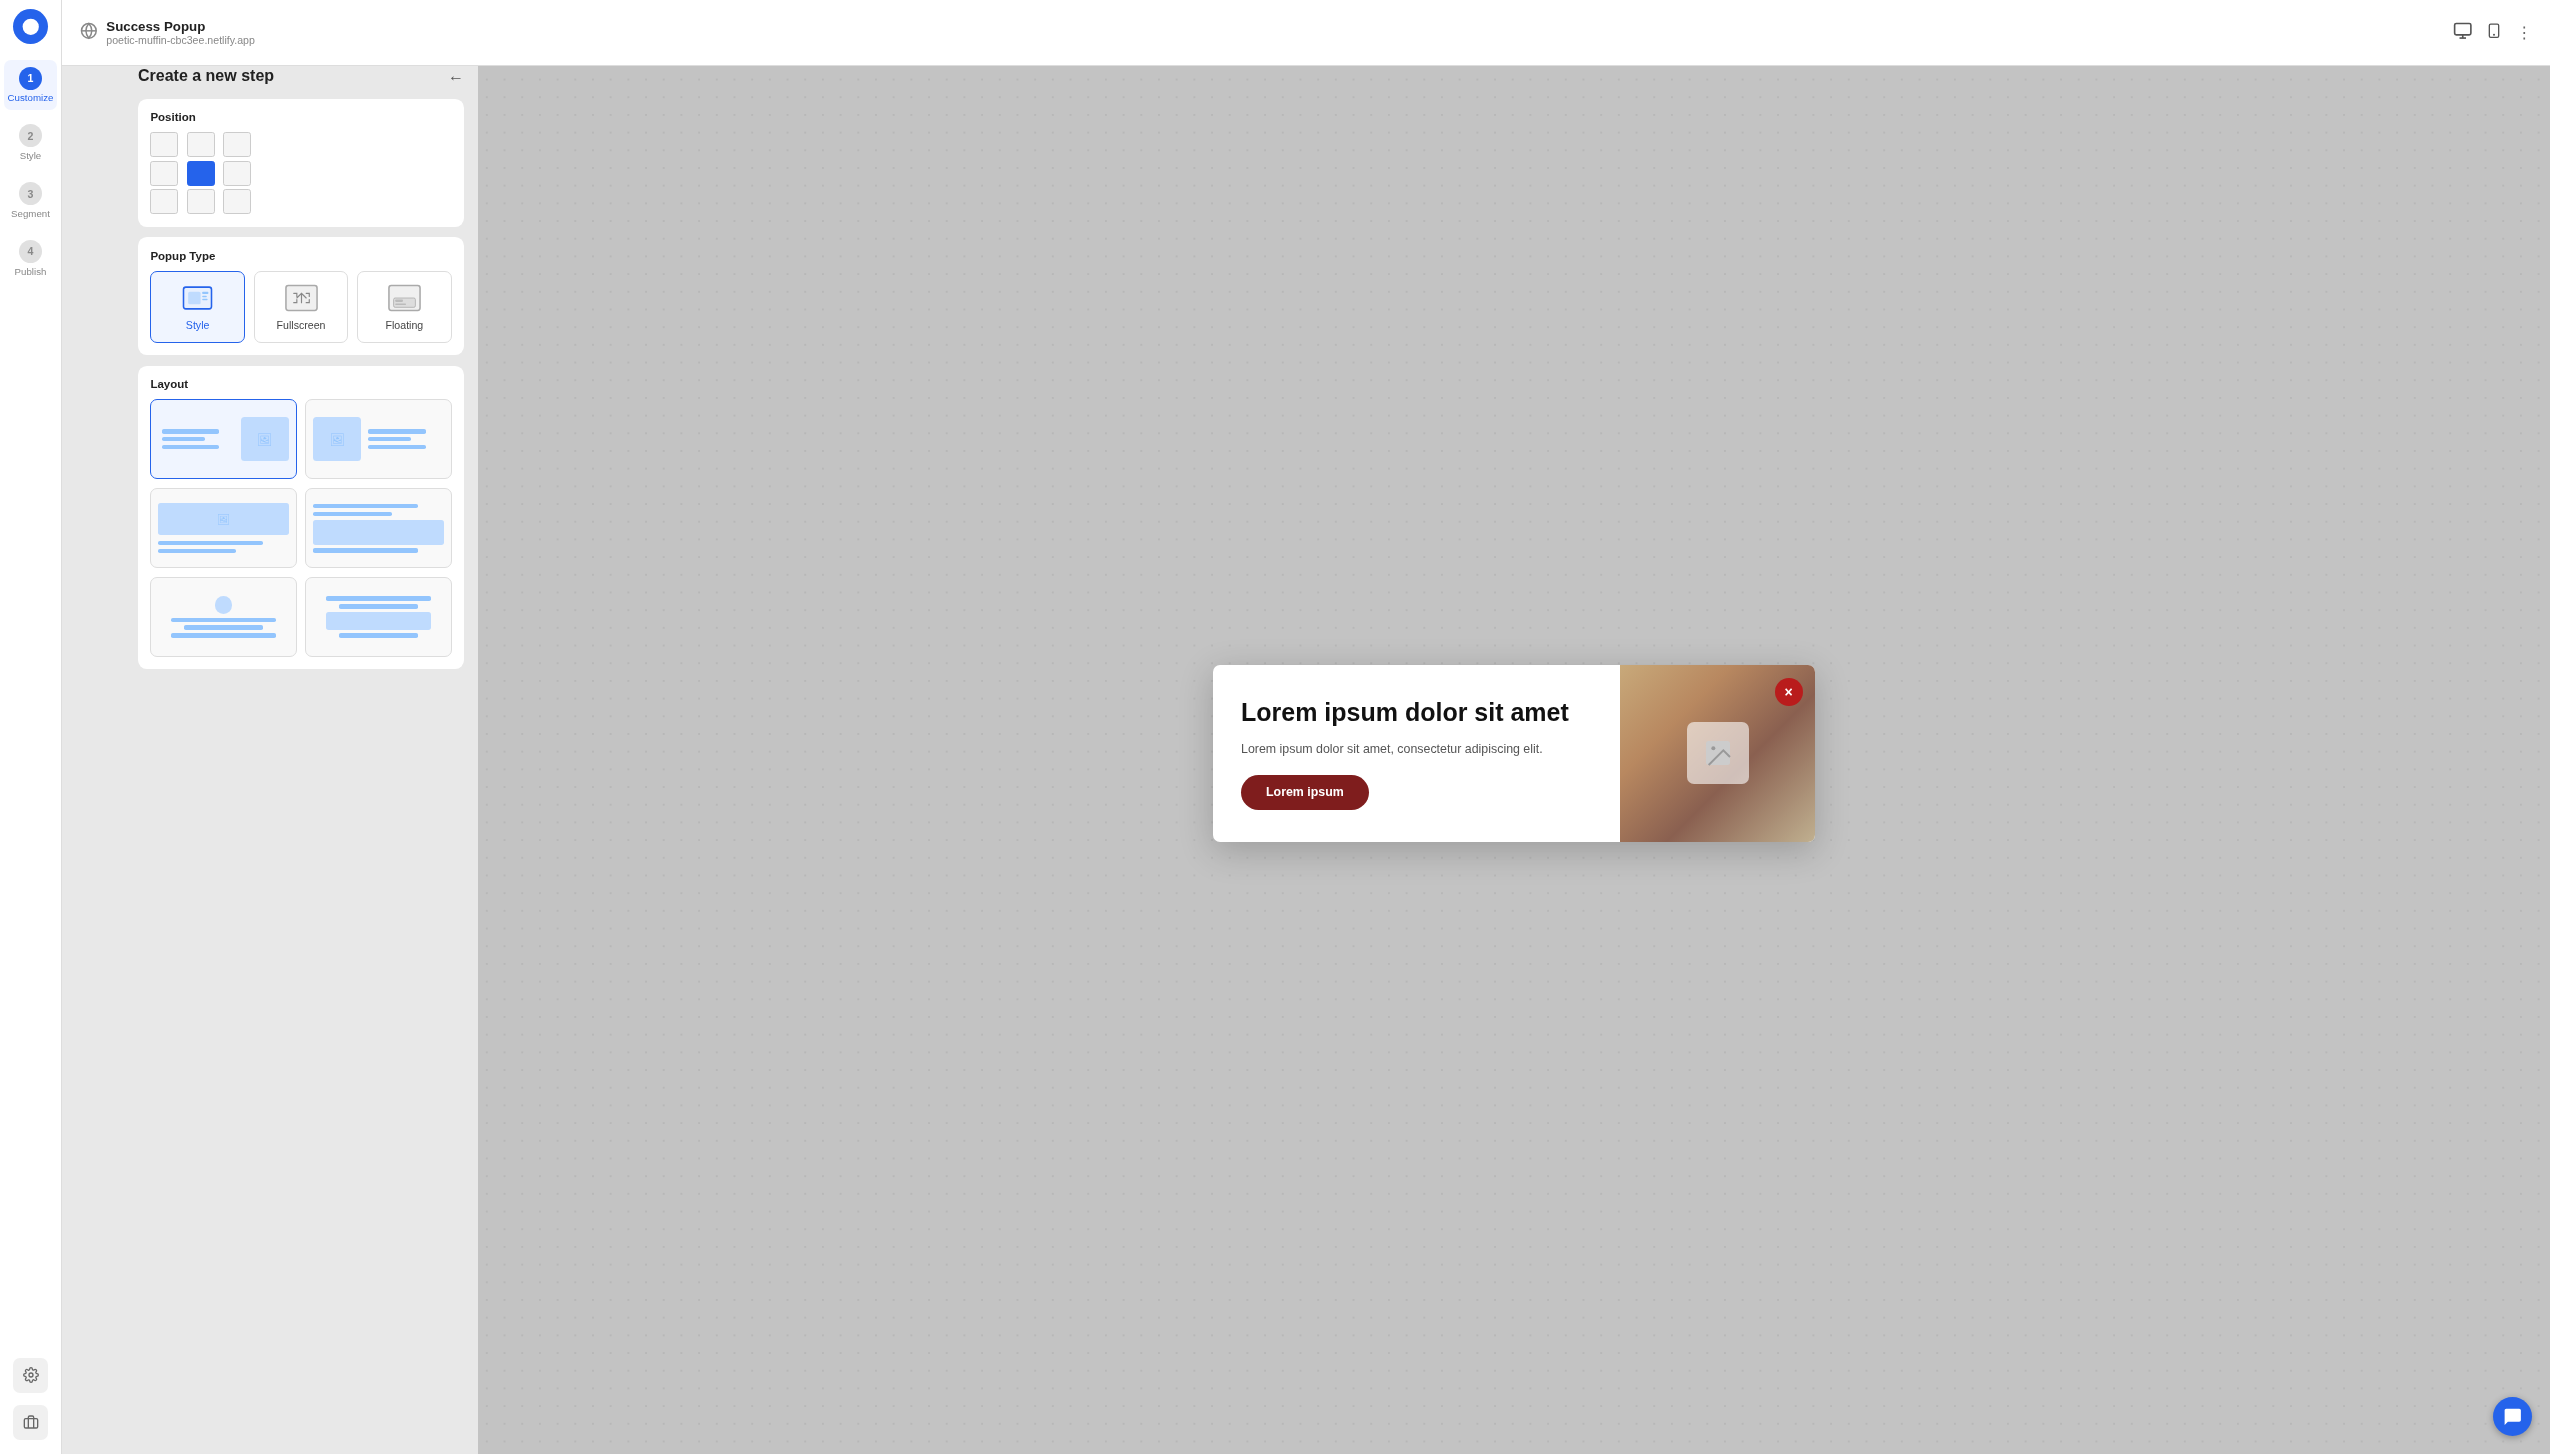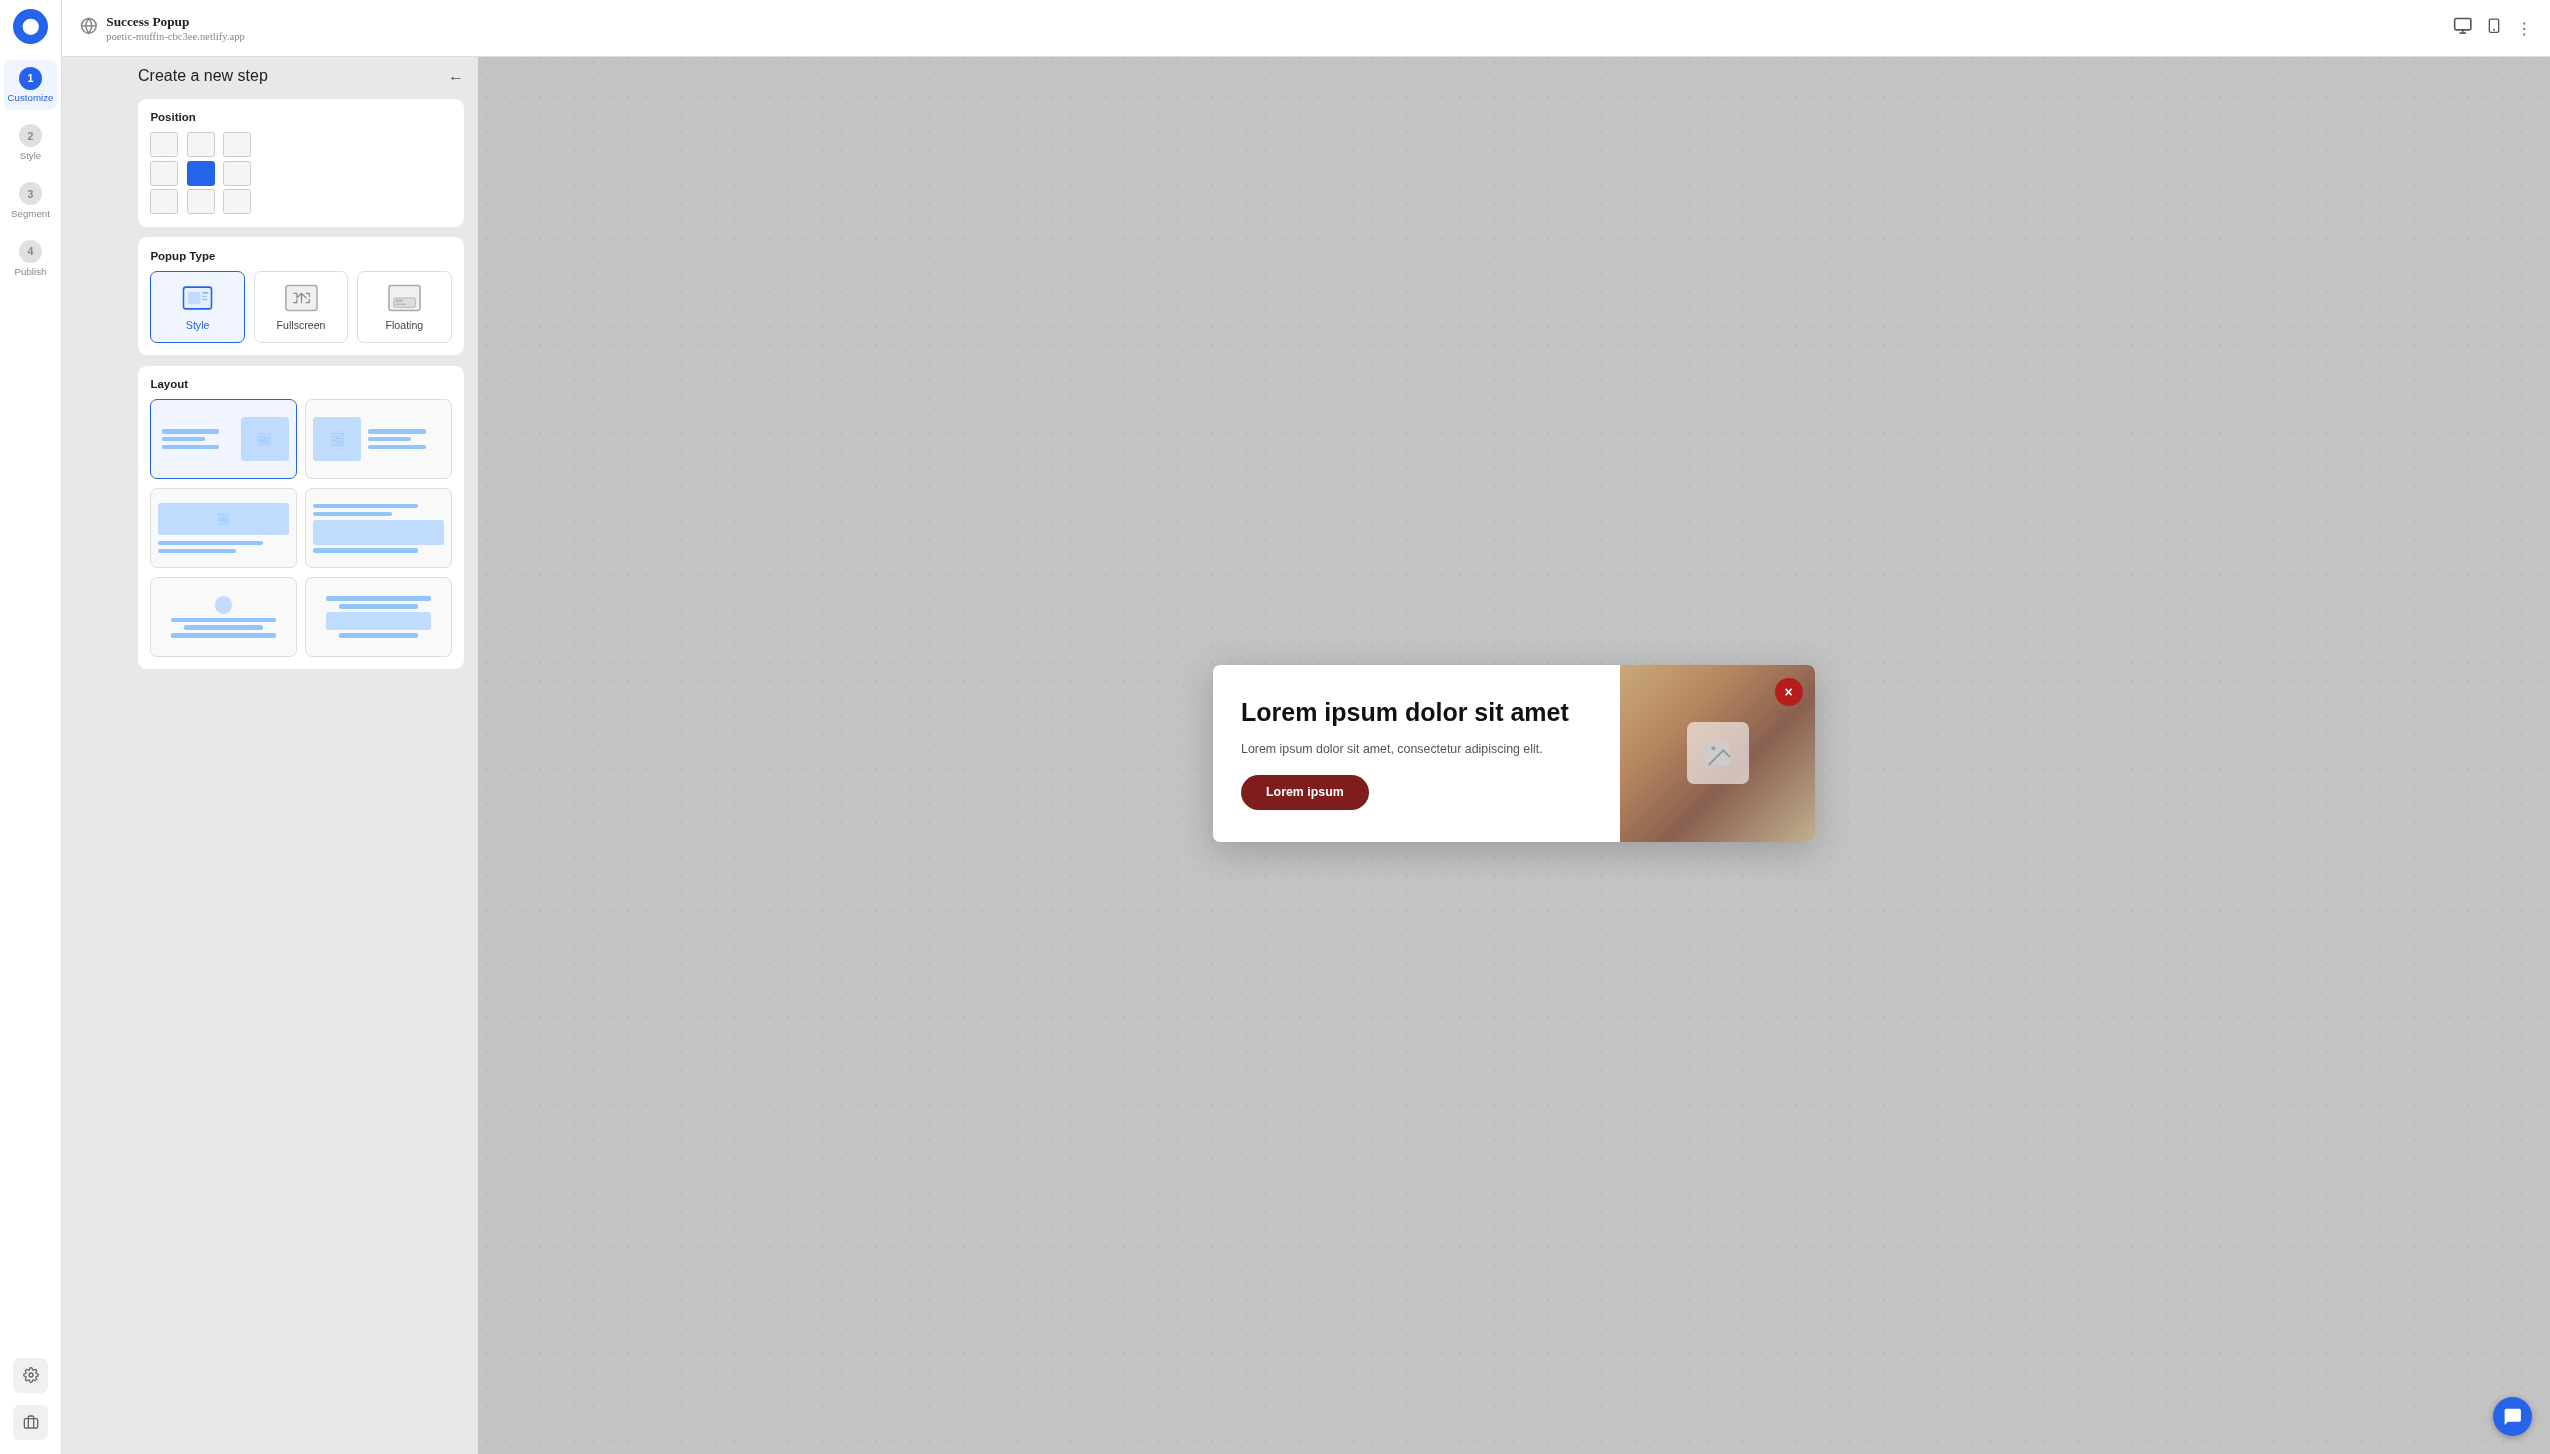--- a/index.html
+++ b/index.html
@@ -42,25 +42,24 @@
     .nav-item.active .nav-item-label { color: #2563eb; }
     .nav-spacer { flex: 1; }
     .nav-icon-btn {
       width: 35px; height: 35px; border-radius: 7px;
       background: #f0f0f0; display: flex; align-items: center; justify-content: center;
       cursor: pointer; margin-bottom: 5.3px;
     }
 
     
     .topbar {
-      position: absolute; top: 0; left: 62px; right: 0; height: 57px;
+      position: absolute; top: 0; left: 62px; right: 0; height: 66px;
       background: #fff; border-bottom: 0.9px solid #ddd;
       display: flex; align-items: center; padding: 0 17.7px;
       z-index: 5;
-      font-family: Liberation Serif, serif;
     }
     .topbar-globe { margin-right: 8.9px; color: #888; }
     .topbar-title { font-size: 13.3px; font-weight: 600; color: #222; }
     .topbar-subtitle { font-size: 10.6px; color: #888; margin-top: 0.9px; }
     .topbar-right { margin-left: auto; display: flex; align-items: center; gap: 14px; }
     .topbar-icon { color: #666; cursor: pointer; font-size: 16px; }
 
     
     .main-area {
       margin-left: 62px;
@@ -76,21 +75,21 @@
       width: 354px;
       background: #e8e8e8;
       overflow-y: auto;
       padding: 14px;
       flex-shrink: 0;
     }
     .panel-header {
       display: flex; align-items: center; justify-content: space-between;
       margin-bottom: 14px;
     }
-    .panel-title { font-size: 16px; font-weight: 400; color: #222; text-align: right; }
+    .panel-title { font-size: 16px; font-weight: 700; color: #222; text-align: right; }
     .back-btn { background: none; border: none; cursor: pointer; color: #555; font-size: 16px; }
 
     
     .section-card {
       background: #fff;
       border-radius: 8.9px;
       padding: 12.4px;
       margin-bottom: 10.6px;
     }
     .section-label { font-size: 11.5px; font-weight: 600; color: #222; margin-bottom: 8.9px; }

